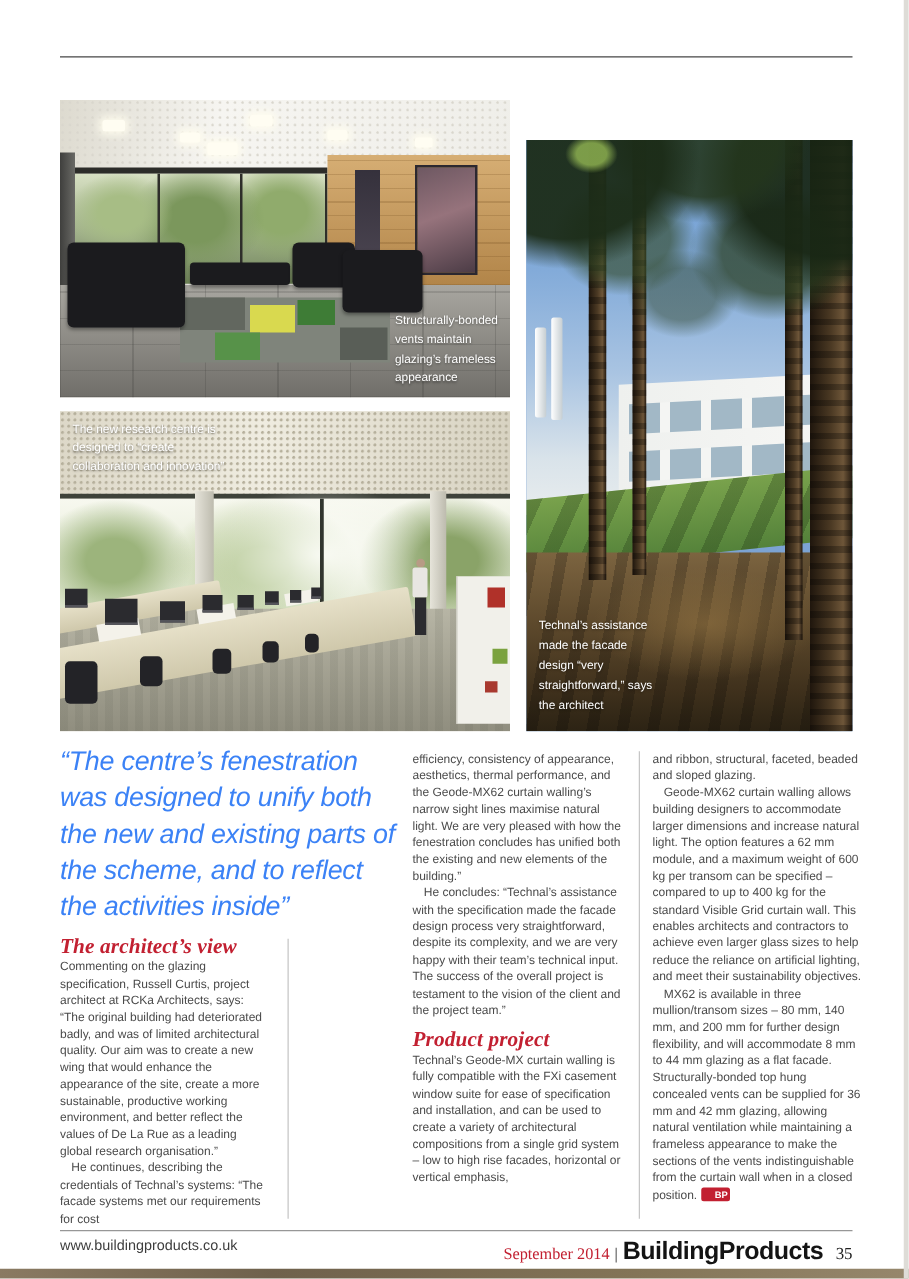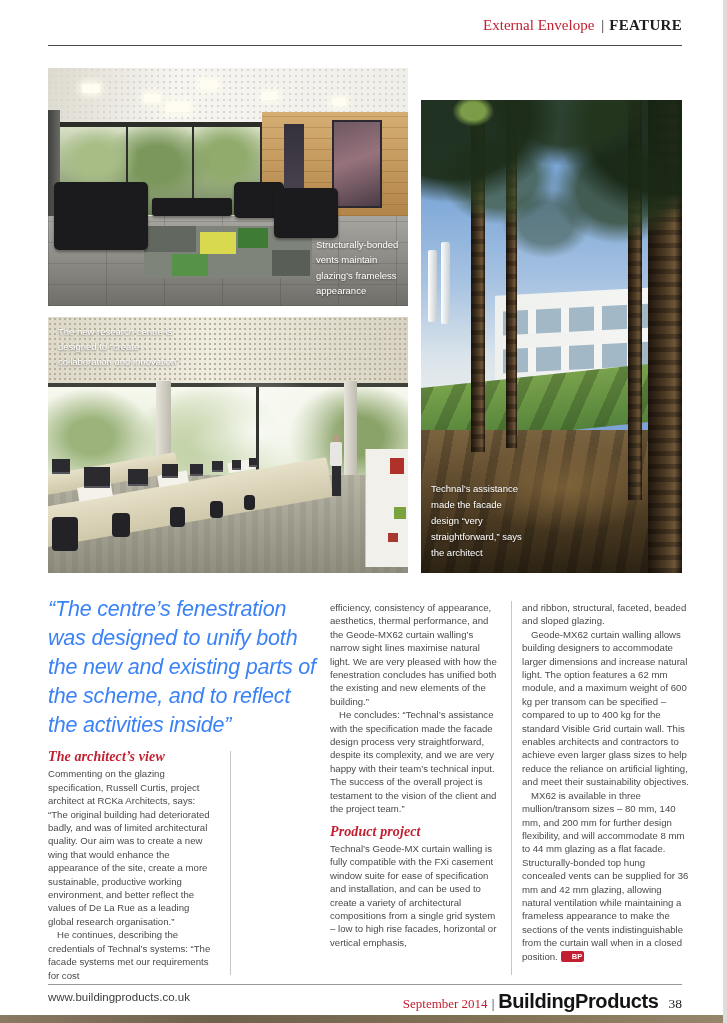--- a/index.html
+++ b/index.html
@@ -15,21 +15,21 @@
   .rule-top{left:48px;top:45px;width:634px;background:#474747;}
   .rule-bottom{left:48px;top:984px;width:634px;background:#979797;}
   .ftr-url{position:absolute;left:48px;top:991px;font-size:11.5px;color:#3d3d3d;}
   .ftr-right{position:absolute;right:45px;top:990px;white-space:nowrap;}
   .ftr-issue{font-family:"Liberation Serif",serif;font-size:13px;color:#c22031;margin-left:29px;}
   .ftr-sep{font-family:"Liberation Serif",serif;font-size:13px;color:#1c1c1c;margin:0 4px;}
   .ftr-brand{font-size:20px;font-weight:bold;color:#141414;letter-spacing:-.4px;}
   .ftr-page{font-family:"Liberation Serif",serif;font-size:13.5px;color:#222;margin-left:10px;}
 
   
-  .photo{position:absolute;overflow:hidden;background:#dcdad4;}
+  .photo{position:absolute;overflow:hidden;background:#dcdad4;margin-top:12px;}
   .caption{position:absolute;color:#fff;font-size:9.5px;line-height:15.2px;text-shadow:0 1px 2px rgba(0,0,0,.45);}
   .abs{position:absolute;}
 
   
   #photo-lobby{left:48px;top:68px;width:360px;height:238px;background:#eceae4;}
   .lob-ceiling{left:0;top:0;width:360px;height:90px;
      background-image:radial-gradient(circle at 2px 2px,#d9d6cd 0.8px,rgba(0,0,0,0) 1.2px),linear-gradient(100deg,#dddacf,#f6f5f1 35%,#efeee9);
      background-size:6px 6px,100% 100%;}
   .lob-light{background:#fffdf2;box-shadow:0 0 7px 3px rgba(255,253,238,.9);border-radius:2px;}
   .lob-leftwall{left:0;top:42px;width:12px;height:106px;background:linear-gradient(90deg,#3f3f3d,#6a6a66);}
@@ -112,40 +112,37 @@
   
   .pullquote{position:absolute;left:48px;top:595px;width:270px;margin:0;
      font-size:21.5px;line-height:29px;font-style:italic;color:#3b82f6;letter-spacing:-.2px;}
   .col{position:absolute;width:169px;font-size:9.6px;line-height:13.4px;color:#4a4a4a;}
   .col p{margin:0;}
   .col p.ind{text-indent:9px;}
   .col1{left:48px;top:750px;}
   .col2{left:330px;top:601px;}
   .col3{left:522px;top:601px;}
   .colhead{margin:0 0 4px 0;font-family:"Liberation Serif",serif;font-style:italic;font-weight:bold;
-     font-size:14px;color:#c22031;letter-spacing:.1px;}
+     font-size:17px;color:#c22031;letter-spacing:.1px;}
   .colhead.mt{margin-top:9px;}
   .vrule{position:absolute;width:1px;background:#c6c6c6;}
   #vrule1{left:230px;top:751px;height:224px;}
   #vrule2{left:511px;top:601px;height:374px;}
   .bp{display:inline-block;background:#c22031;color:#fff;font-weight:bold;font-size:7.5px;
      line-height:9px;padding:1px 2px;border-radius:2px;margin-left:3px;vertical-align:1px;}
 
   .page-edge-bottom{position:absolute;left:0;bottom:0;width:727px;height:8px;
      background:linear-gradient(90deg,#8a7a62,#6f614c 30%,#837457 70%,#96876c);}
   .page-edge-right{position:absolute;right:0;top:0;width:4px;height:1023px;background:#dedcd7;}
 </style>
 </head>
 <body>
 
 <div class="page">
 
-  <div class="hdr">
-    <span class="hdr-section">External Envelope</span><span class="hdr-sep">|</span><span class="hdr-label">FEATURE</span>
-  </div>
   <div class="rule rule-top"></div>
 
   <div class="photo" id="photo-lobby">
     <div class="abs lob-ceiling"></div>
     <div class="abs lob-light" style="left:34px;top:16px;width:18px;height:9px;"></div>
     <div class="abs lob-light" style="left:96px;top:26px;width:16px;height:8px;"></div>
     <div class="abs lob-light" style="left:152px;top:12px;width:18px;height:9px;"></div>
     <div class="abs lob-light" style="left:118px;top:34px;width:24px;height:10px;"></div>
     <div class="abs lob-light" style="left:214px;top:24px;width:16px;height:8px;"></div>
     <div class="abs lob-light" style="left:284px;top:30px;width:14px;height:8px;"></div>
@@ -252,18 +249,18 @@
 
   <div class="col col3">
     <p>and ribbon, structural, faceted, beaded and sloped glazing.</p>
     <p class="ind">Geode-MX62 curtain walling allows building designers to accommodate larger dimensions and increase natural light. The option features a 62 mm module, and a maximum weight of 600 kg per transom can be specified – compared to up to 400 kg for the standard Visible Grid curtain wall. This enables architects and contractors to achieve even larger glass sizes to help reduce the reliance on artificial lighting, and meet their sustainability objectives.</p>
     <p class="ind"><span>MX62 is available in three mullion/transom sizes – 80 mm, 140 mm, and 200 mm for further design flexibility, and will accommodate 8 mm to 44 mm glazing as a flat facade. Structurally-bonded top hung concealed vents can be supplied for 36 mm and 42 mm glazing, allowing natural ventilation while maintaining a frameless appearance to make the sections of the vents indistinguishable from the curtain wall when in a closed position.</span><span class="bp">BP</span></p>
   </div>
 
   <div class="rule rule-bottom"></div>
   <span class="ftr-url">www.buildingproducts.co.uk</span>
   <span class="ftr-right">
-    <span class="ftr-issue">September 2014</span><span class="ftr-sep">|</span><span class="ftr-brand">BuildingProducts</span><span class="ftr-page">38</span>
+    <span class="ftr-issue">September 2014</span><span class="ftr-sep">|</span><span class="ftr-brand">BuildingProducts</span><span class="ftr-page">35</span>
   </span>
 
   <div class="page-edge-bottom"></div>
   <div class="page-edge-right"></div>
 </div>
 
 </body></html>

